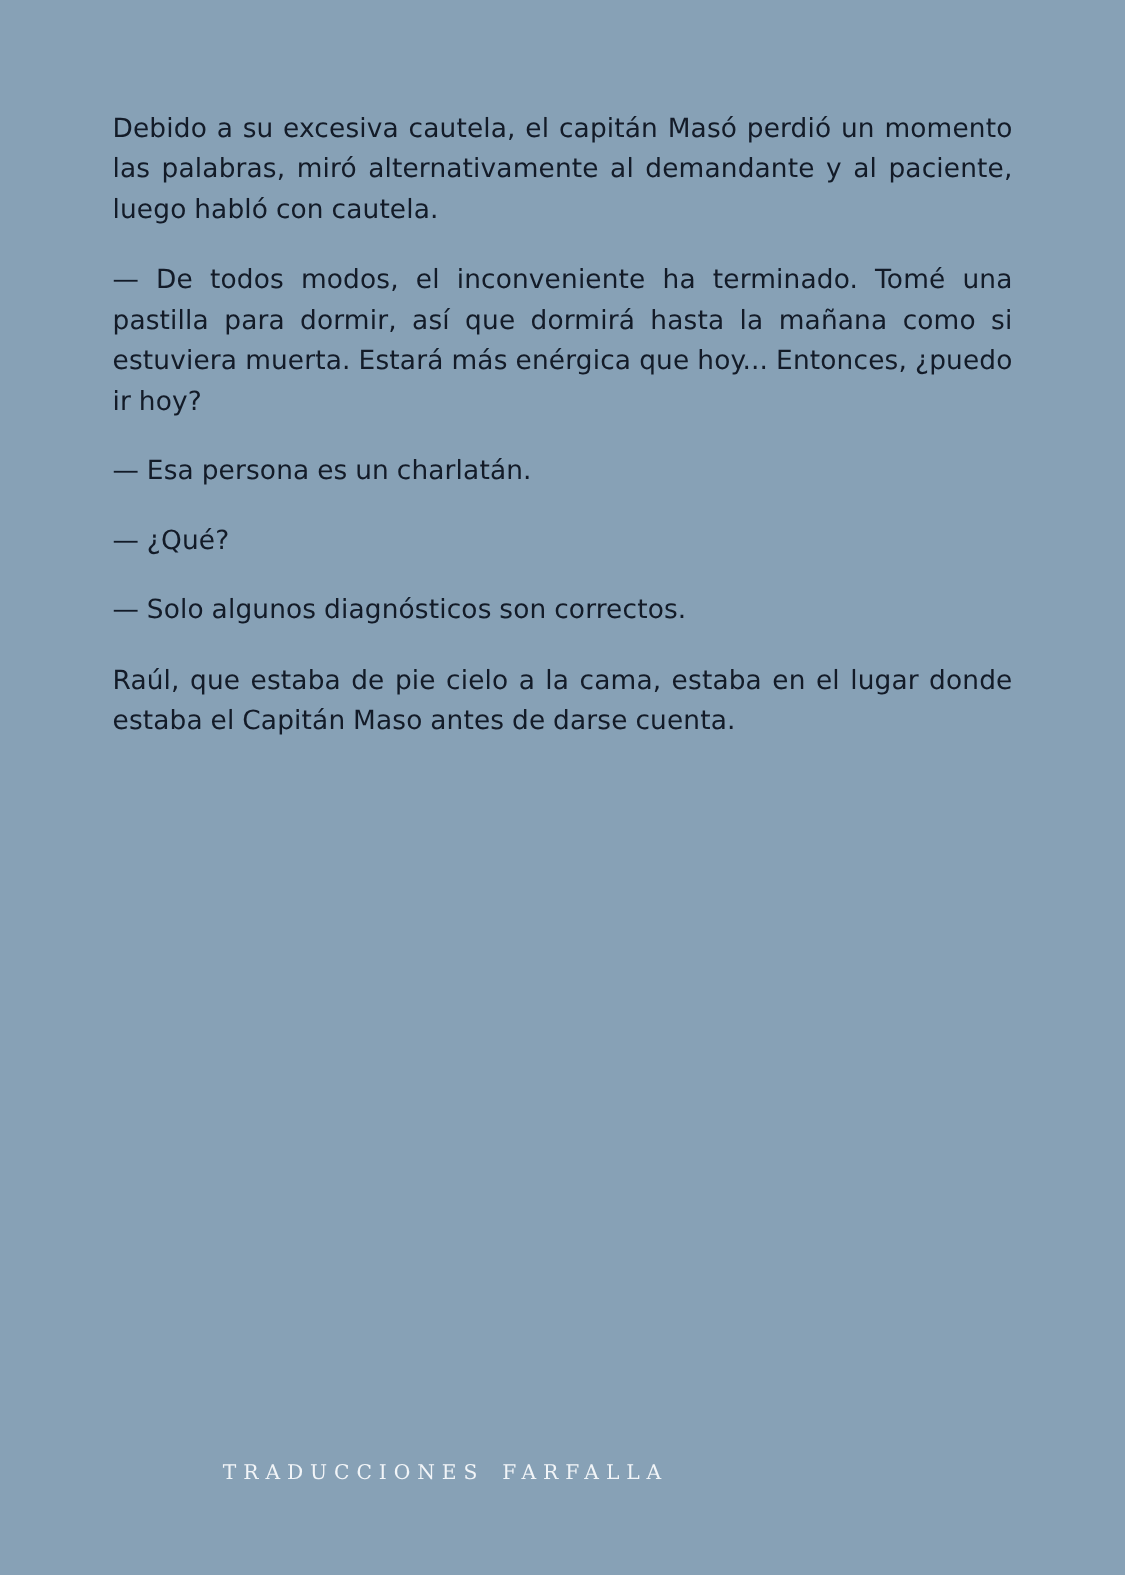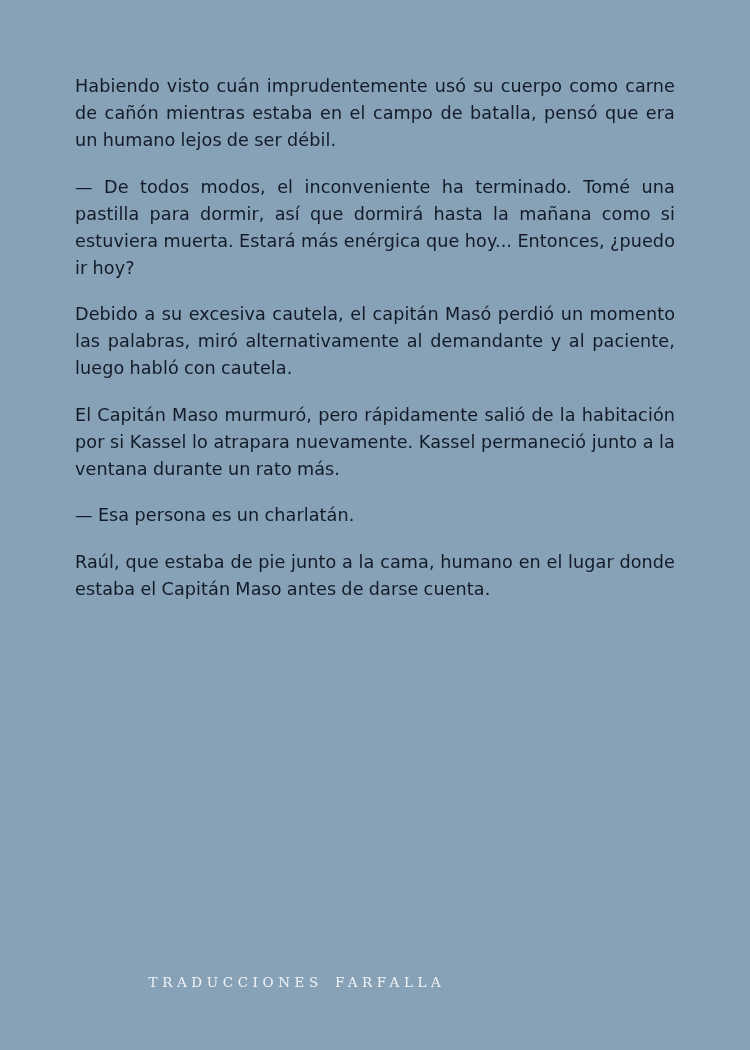--- a/index.html
+++ b/index.html
@@ -42,23 +42,23 @@
       color: #f2f5f8;
     }
     .footer .word + .word {
       margin-left: 12px;
     }
   </style>
 </head>
 <body>
 
 <div class="page">
-  <p class="para">Habiendo visto cuán imprudentemente usó su cuerpo como carne de cañón mientras estaba en el campo de batalla, pensó que era un humano lejos de ser débil.</p>
+  <p class="para">Debido a su excesiva cautela, el capitán Masó perdió un momento las palabras, miró alternativamente al demandante y al paciente, luego habló con cautela.</p>
   <p class="para">— De todos modos, el inconveniente ha terminado. Tomé una pastilla para dormir, así que dormirá hasta la mañana como si estuviera muerta. Estará más enérgica que hoy... Entonces, ¿puedo ir hoy?</p>
-  <p class="para">Debido a su excesiva cautela, el capitán Masó perdió un momento las palabras, miró alternativamente al demandante y al paciente, luego habló con cautela.</p>
-  <p class="para">El Capitán Maso murmuró, pero rápidamente salió de la habitación por si Kassel lo atrapara nuevamente. Kassel permaneció junto a la ventana durante un rato más.</p>
   <p class="para">— Esa persona es un charlatán.</p>
-  <p class="para">Raúl, que estaba de pie junto a la cama, humano en el lugar donde estaba el Capitán Maso antes de darse cuenta.</p>
+  <p class="para">— ¿Qué?</p>
+  <p class="para">— Solo algunos diagnósticos son correctos.</p>
+  <p class="para">Raúl, que estaba de pie cielo a la cama, estaba en el lugar donde estaba el Capitán Maso antes de darse cuenta.</p>
 </div>
 
 <div class="footer">
   <span class="word">TRADUCCIONES</span><span class="word">FARFALLA</span>
 </div>
 
 </body></html>

